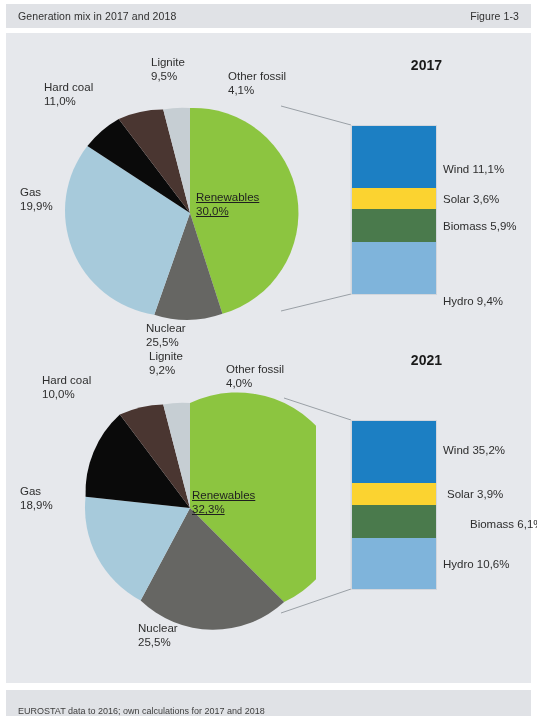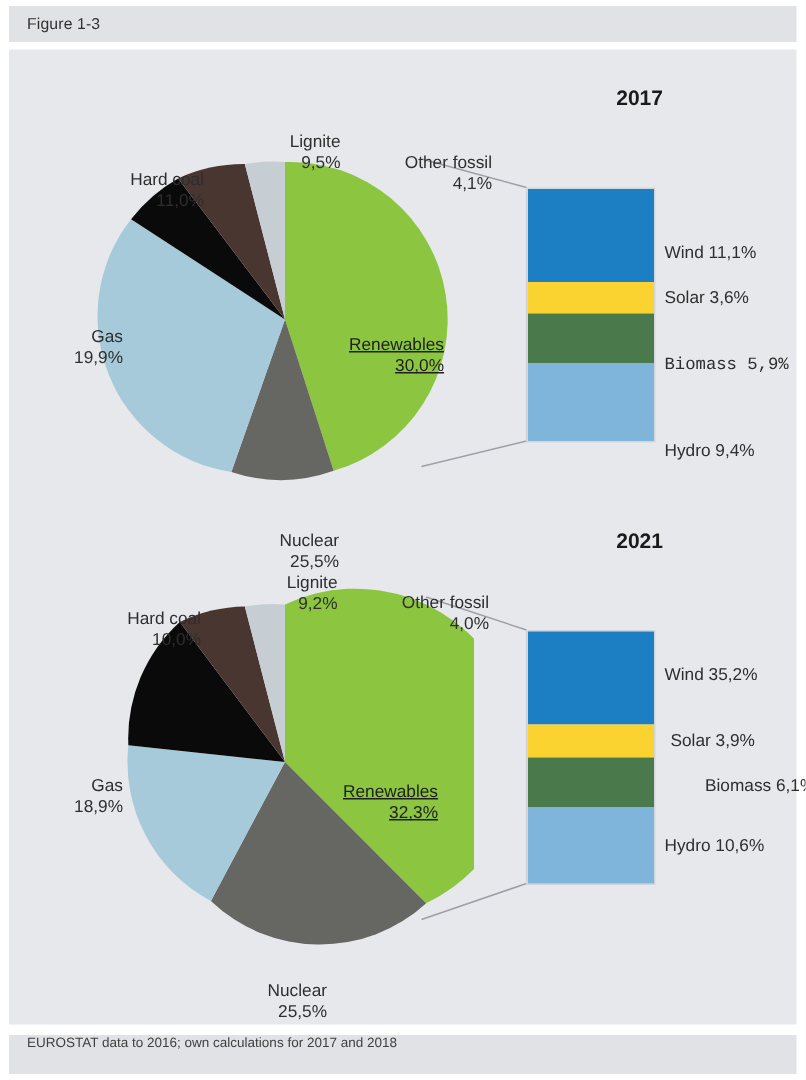--- a/index.html
+++ b/index.html
@@ -58,21 +58,21 @@
   }
 
   
   .footer {
     position: absolute;
     left: 6px; top: 690px;
     width: 525px;
     height: 26px;
     background: #e0e2e6;
     display: flex;
-    align-items: flex-start;
+    align-items: flex-end;
     padding: 0 12px;
     box-sizing: border-box;
   }
   .footer-note {
     font-size: 9px;
     color: #404040;
   }
 
   
   .chart-block {
@@ -127,35 +127,35 @@
     left: 437px;
     font-size: 11.5px;
     color: #2e2e2e;
     white-space: nowrap;
   }
 
   .pie-label {
     position: absolute;
     font-size: 11.5px;
     color: #2e2e2e;
-    text-align: right;
+    text-align: left;
     line-height: 14px;
     white-space: nowrap;
-    margin-top: 33px;
   }
   .pie-label .l1 { display: block; }
   .pie-label .l2 { display: block; }
   .pie-label.inside { color: #1f1f1f; text-decoration: underline; }
 </style>
 </head>
 <body>
 
 <div class="figure">
 
   <div class="header">
+    <span class="header-title">Generation mix in 2017 and 2018</span>
     <span class="header-figure">Figure 1-3</span>
   </div>
 
   <div class="panel">
 
     <div class="chart-block" id="block-2017">
 
       <div class="year-title">2017</div>
 
       <svg class="connector-svg" width="360" height="325">
@@ -211,21 +211,21 @@
 
       <div class="stack">
         <div class="stack-seg" style="top:0px;   height:62px; background:#1C7FC3;"></div>
         <div class="stack-seg" style="top:62px;  height:21px; background:#FBD330;"></div>
         <div class="stack-seg" style="top:83px;  height:33px; background:#4A7A4C;"></div>
         <div class="stack-seg" style="top:116px; height:52px; background:#7FB4DB;"></div>
       </div>
 
       <div class="stack-label" style="top:116px;margin-top:14px;">Wind 11,1%</div>
       <div class="stack-label" style="top:160px;">Solar 3,6%</div>
-      <div class="stack-label" style="top:204px;font-family:Liberation Mono, monospace;">Biomass 5,9%</div>
+      <div class="stack-label" style="top:187px;">Biomass 5,9%</div>
       <div class="stack-label" style="top:227px;margin-top:35px;">Hydro 9,4%</div>
 
     </div>
 
     <div class="chart-block" id="block-2018">
 
       <div class="year-title">2021</div>
 
       <svg class="connector-svg" width="360" height="325">
         <path d="M 268,70 L 335,92" stroke="#9aa0a6" stroke-width="1" fill="none"></path>

